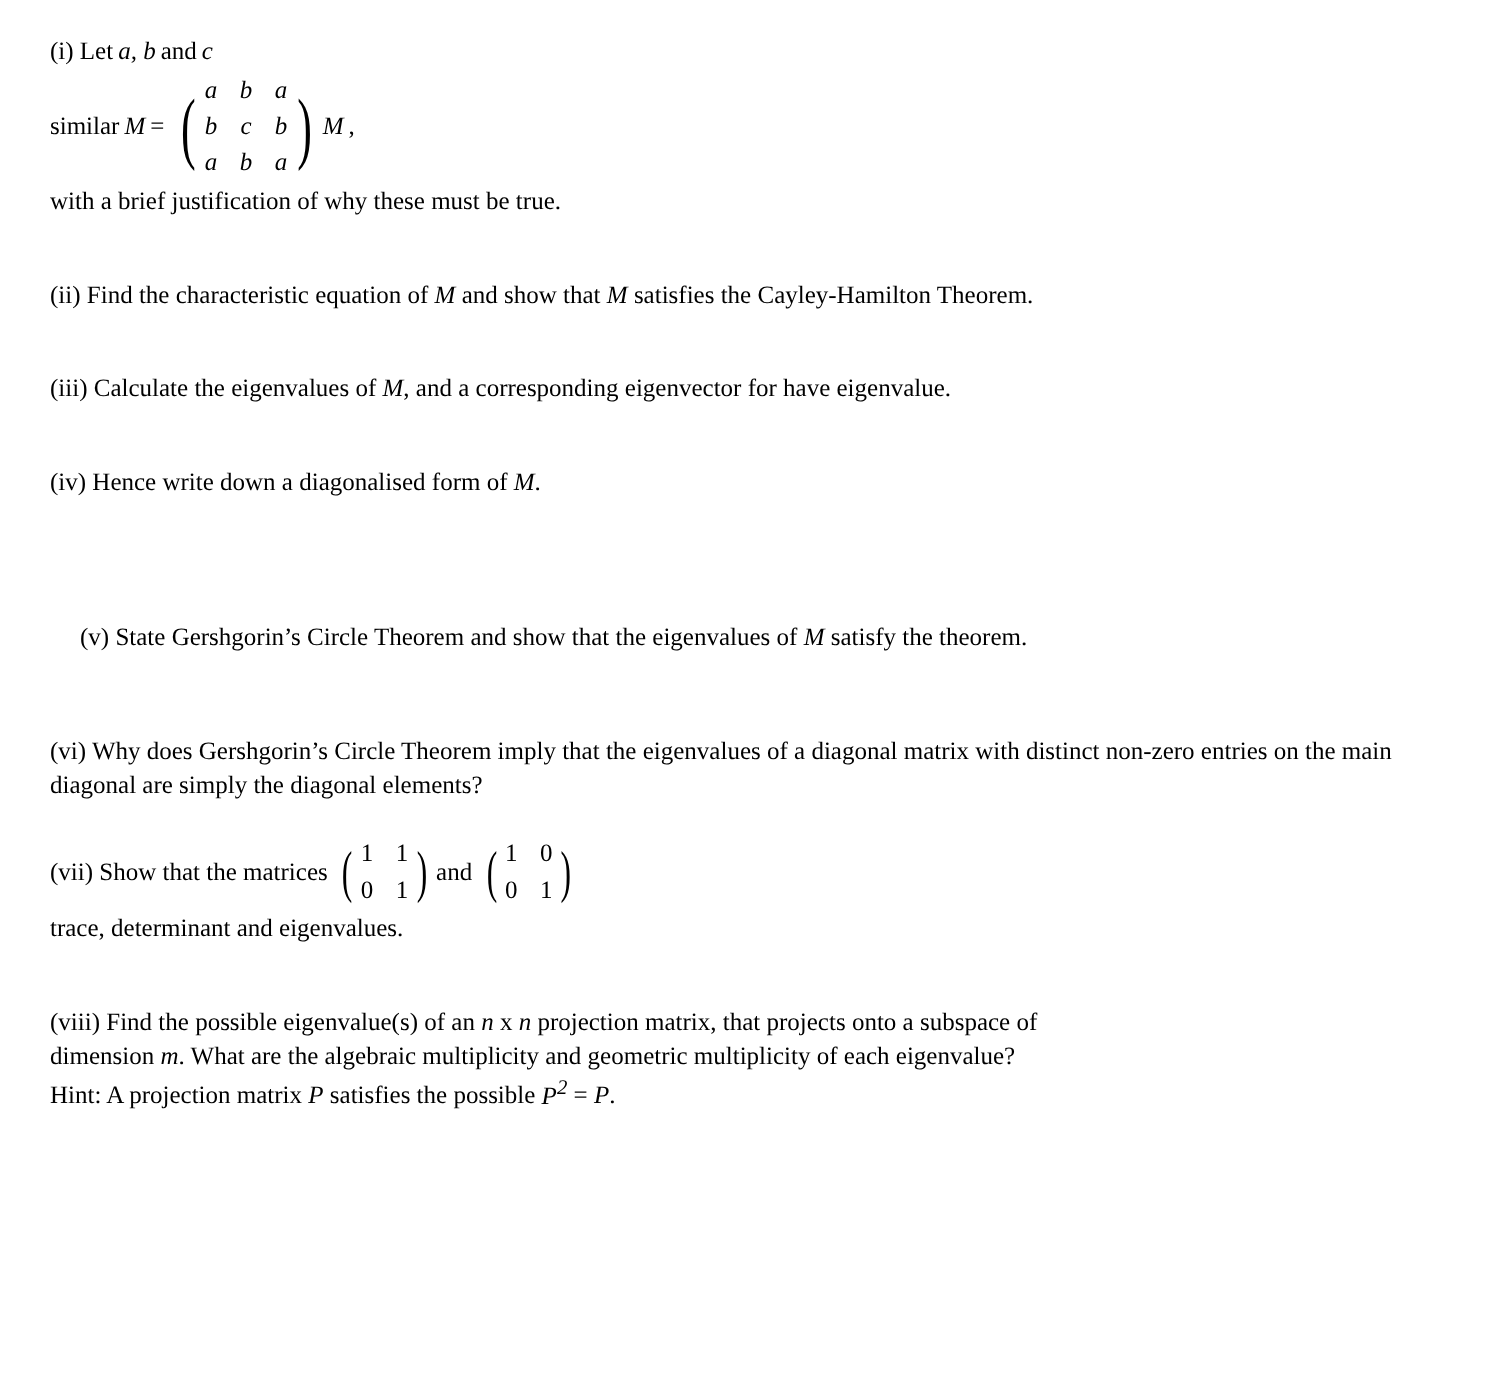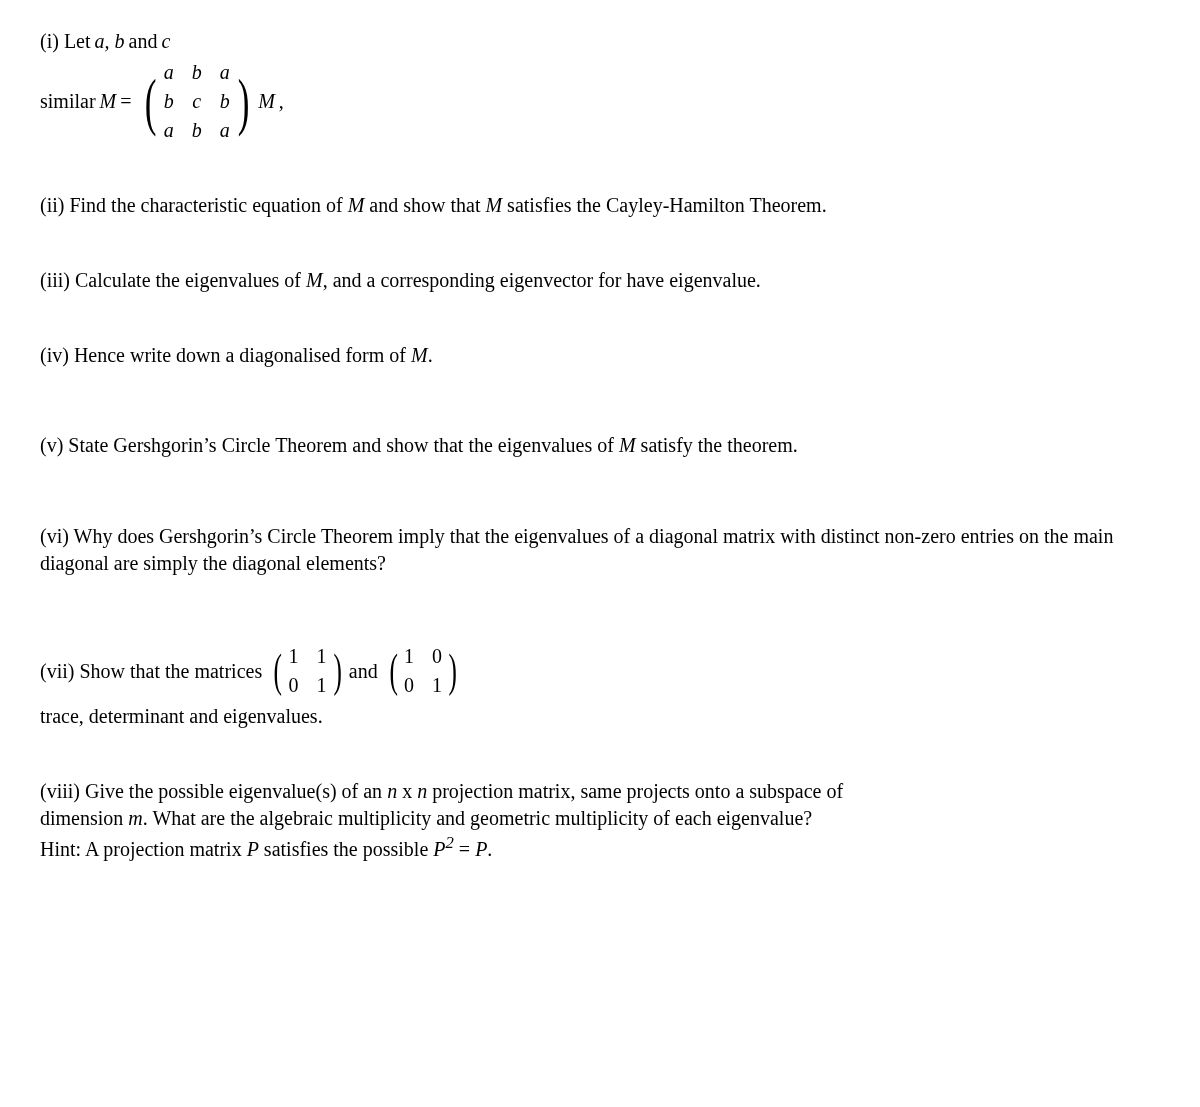--- a/index.html
+++ b/index.html
@@ -75,39 +75,40 @@
           <span>b</span>
         <span>a</span>
           <span>b</span>
           <span>a</span>
       </span>
       <span class="paren">)</span>
     </span>
     <span class="ital">M</span>
       <span>,</span>
   </div>
+  <div style="margin-top:4px;">with a brief justification of why these must be true.</div>
 </div>
 
 <div class="q">
   <span>(ii) Find the characteristic equation of </span><span class="ital">M</span><span> and show that </span><span class="ital">M</span><span> satisfies the Cayley-Hamilton Theorem.</span>
 </div>
 
 <div class="q">
   <span>(iii) Calculate the eigenvalues of </span><span class="ital">M</span><span>, and a corresponding eigenvector for have eigenvalue.</span>
 </div>
 
-<div class="q" style="margin-bottom:63px;">
+<div class="q" style="margin-bottom:97px;">
   <span>(iv) Hence write down a diagonalised form of </span><span class="ital">M</span><span>.</span>
 </div>
 
-<div class="q" style="margin-bottom:64px;">
+<div class="q" style="margin-bottom:64px;margin-left:24px;">
   <span>(v) State Gershgorin’s Circle Theorem and show that the eigenvalues of </span><span class="ital">M</span><span> satisfy the theorem.</span>
 </div>
 
-<div class="q" style="margin-bottom:66px;">
+<div class="q" style="margin-bottom:28px;">
   <span>(vi) Why does Gershgorin’s Circle Theorem imply that the eigenvalues of a diagonal matrix with distinct non-zero entries on the main diagonal are simply the diagonal elements?</span>
 </div>
 
 <div class="q">
   <div class="flow">
     <span>(vii) Show that the matrices </span>
     <span class="matrix matrix2">
       <span class="paren">(</span>
       <span class="matrix-grid cols2" style="font-style:normal;">
         <span>1</span>
@@ -127,21 +128,21 @@
           <span>1</span>
       </span>
       <span class="paren">)</span>
     </span>
   </div>
   <div style="margin-top:4px;">trace, determinant and eigenvalues.</div>
 </div>
 
 <div class="q" style="margin-bottom:0;">
   <div>
-    <span>(viii) Give the possible eigenvalue(s) of an </span><span class="ital">n</span><span> x </span><span class="ital">n</span><span> projection matrix, same projects onto a subspace of</span>
+    <span>(viii) Find the possible eigenvalue(s) of an </span><span class="ital">n</span><span> x </span><span class="ital">n</span><span> projection matrix, that projects onto a subspace of</span>
   </div>
   <div>
     <span>dimension </span><span class="ital">m</span><span>. What are the algebraic multiplicity and geometric multiplicity of each eigenvalue?</span>
   </div>
   <div>
     <span>Hint: A projection matrix </span><span class="ital">P</span><span> satisfies the possible </span><span class="ital nobk"><span>P</span><sup>2</sup></span><span> = </span><span class="ital">P</span><span>.</span>
   </div>
 </div>
 
 </body></html>

